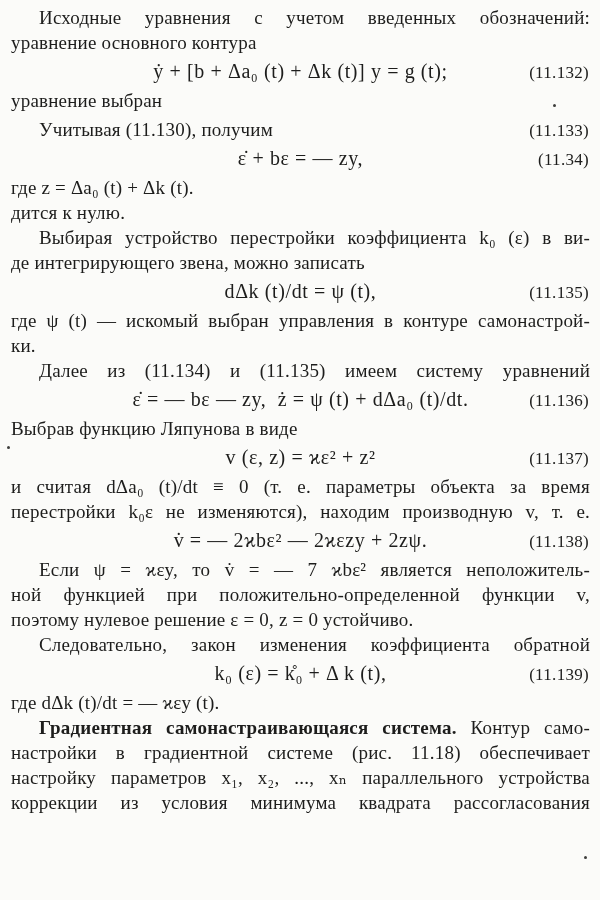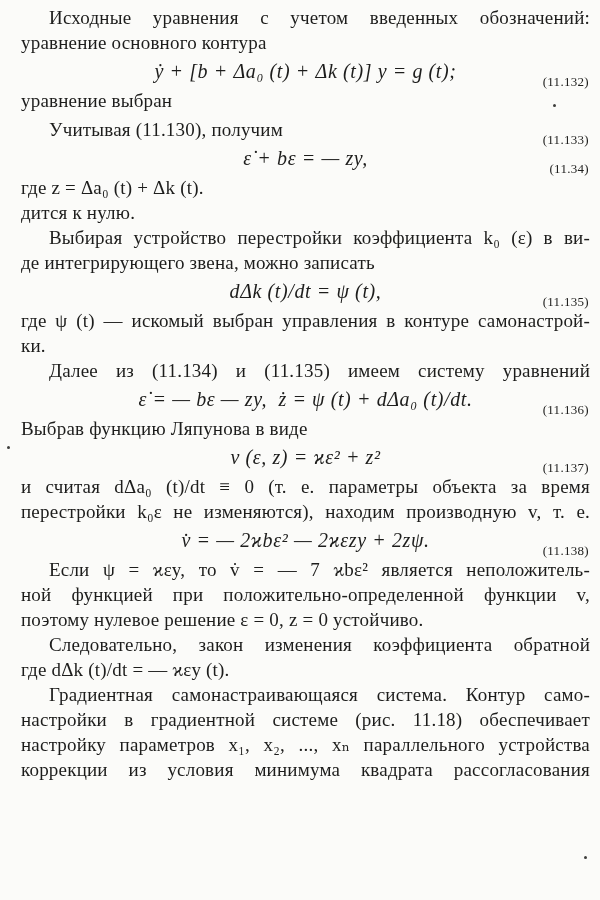--- a/index.html
+++ b/index.html
@@ -9,54 +9,53 @@
   body {
     width: 600px;
     height: 900px;
     background: #fbfbf9;
     color: #1d1d1c;
     font-family: "Liberation Serif", "DejaVu Serif", "DejaVu Sans", serif;
     overflow: hidden;
     position: relative;
   }
   .doc {
-    padding: 5px 10px 0 21px;
+    padding: 5px 10px 0 11px;
     font-size: 19px;
   }
   .text-line {
     line-height: 25px;
     letter-spacing: 0.2px;
   }
   .indent {
     padding-left: 28px;
   }
   .justify {
     text-align: justify;
     text-align-last: justify;
   }
   .bold {
-    font-weight: 400;
+    font-weight: 700;
   }
   .eq-row {
     position: relative;
     line-height: 25px;
     margin: 4px 0;
     font-size: 20px;
     text-align: center;
   }
   .formula {
-    font-style: italic;
     letter-spacing: 0.6px;
   }
   .eq-num {
     position: absolute;
     right: 1px;
-    top: 10px;
+    top: 1px;
     font-style: normal;
-    font-size: 13px;
+    font-size: 17px;
     letter-spacing: 0.3px;
   }
   .artifact-dot {
     position: absolute;
     width: 3px;
     height: 3px;
     border-radius: 50%;
     background: #3e3e3c;
   }
 </style>
@@ -82,20 +81,21 @@
     <div class="eq-row"><span class="formula">ε̇ = — bε — zy,&nbsp; ż = ψ (t) + dΔa₀ (t)/dt.</span><span class="eq-num">(11.136)</span></div>
     <div class="text-line"><span>Выбрав функцию Ляпунова в виде</span></div>
     <div class="eq-row"><span class="formula">v (ε, z) = ϰε² + z²</span><span class="eq-num">(11.137)</span></div>
     <div class="text-line justify"><span>и считая dΔa₀ (t)/dt ≡ 0 (т. е. параметры объекта за время</span></div>
     <div class="text-line justify"><span>перестройки k₀ε не изменяются), находим производную v, т. е.</span></div>
     <div class="eq-row"><span class="formula">v̇ = — 2ϰbε² — 2ϰεzy + 2zψ.</span><span class="eq-num">(11.138)</span></div>
     <div class="text-line indent justify"><span>Если ψ = ϰεy, то v̇ = — 7 ϰbε² является неположитель-</span></div>
     <div class="text-line justify"><span>ной функцией при положительно-определенной функции v,</span></div>
     <div class="text-line"><span>поэтому нулевое решение ε = 0, z = 0 устойчиво.</span></div>
     <div class="text-line indent justify"><span>Следовательно, закон изменения коэффициента обратной</span></div>
+    <div class="eq-row"><span class="formula">k₀ (ε) = k̊₀ + Δ k (t),</span><span class="eq-num">(11.139)</span></div>
     <div class="text-line"><span>где dΔk (t)/dt = — ϰεy (t).</span></div>
     <div class="text-line indent justify"><span class="bold">Градиентная самонастраивающаяся система.</span><span> Контур само-</span></div>
     <div class="text-line justify"><span>настройки в градиентной системе (рис. 11.18) обеспечивает</span></div>
     <div class="text-line justify"><span>настройку параметров x₁, x₂, ..., xₙ параллельного устройства</span></div>
     <div class="text-line justify"><span>коррекции из условия минимума квадрата рассогласования</span></div>
   </div>
 
 <div class="artifact-dot" style="left: 7px; top: 446px;"></div>
 <div class="artifact-dot" style="left: 553px; top: 104px;"></div>
 <div class="artifact-dot" style="left: 584px; top: 856px;"></div>

